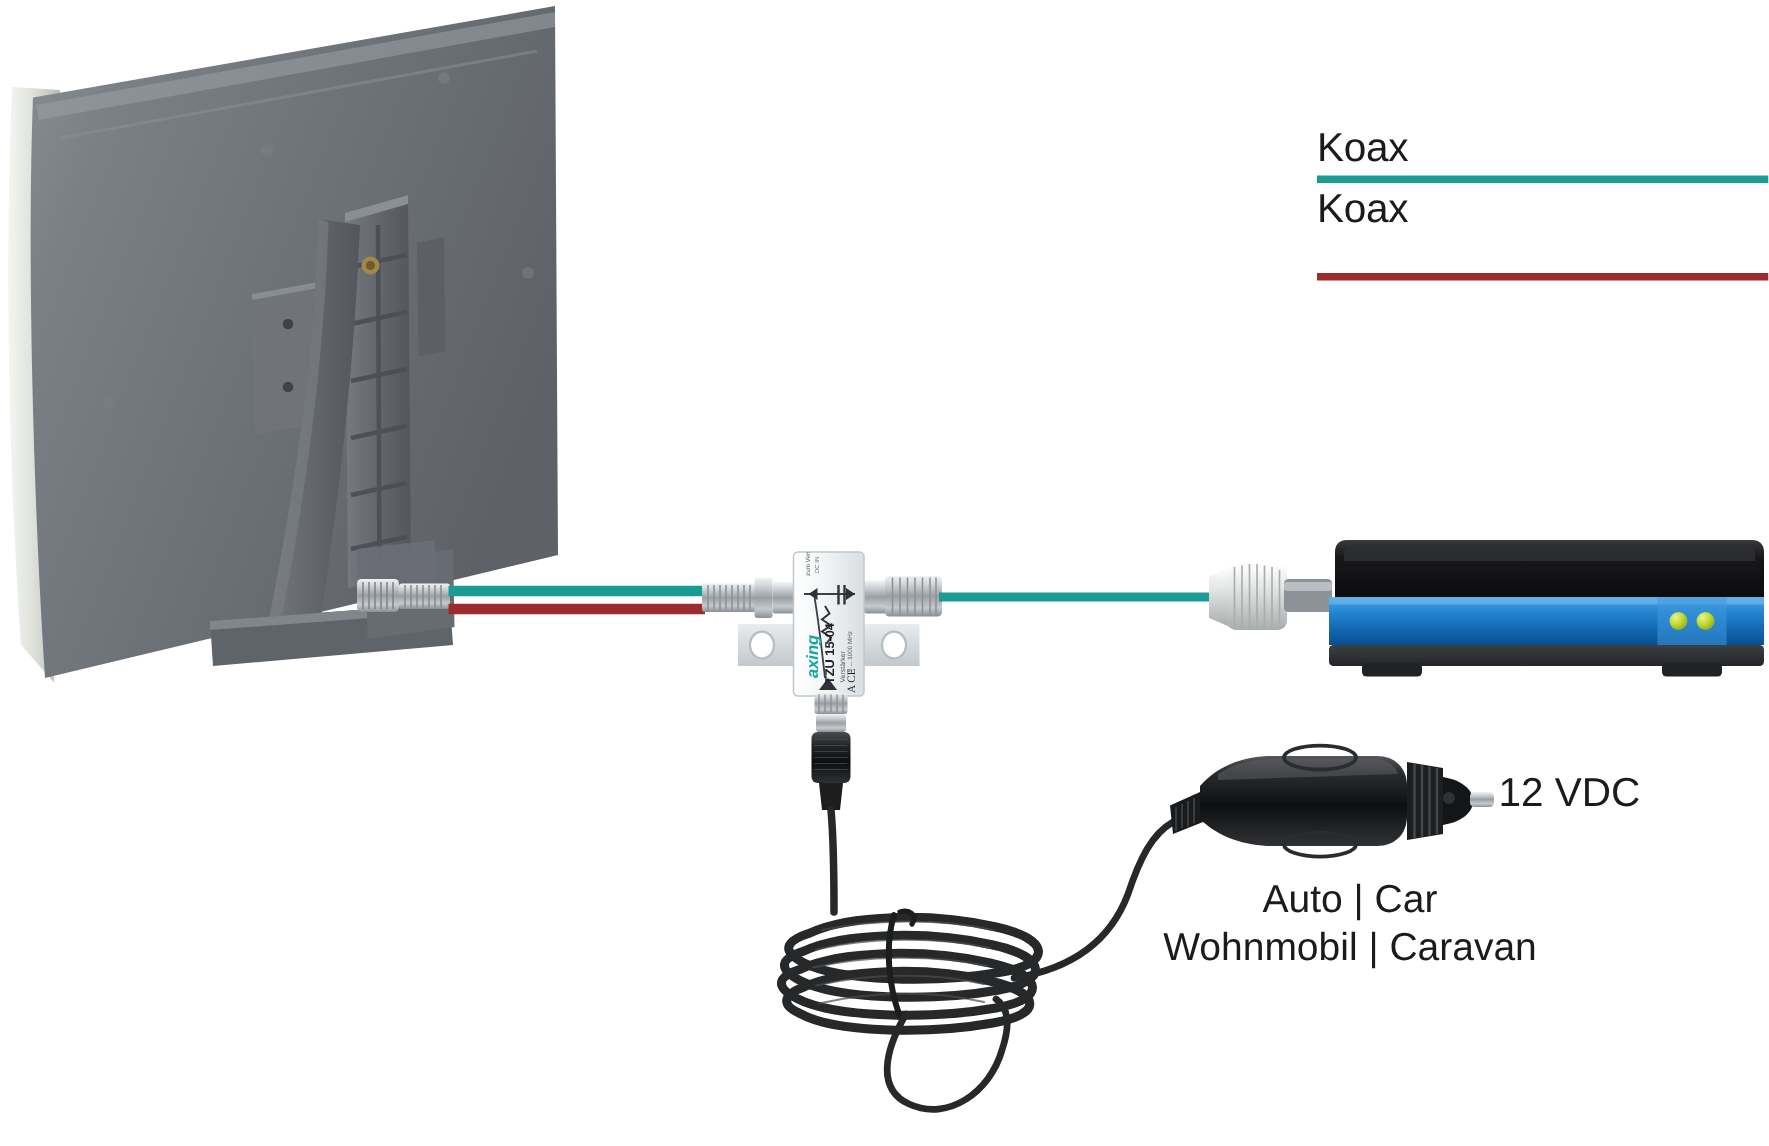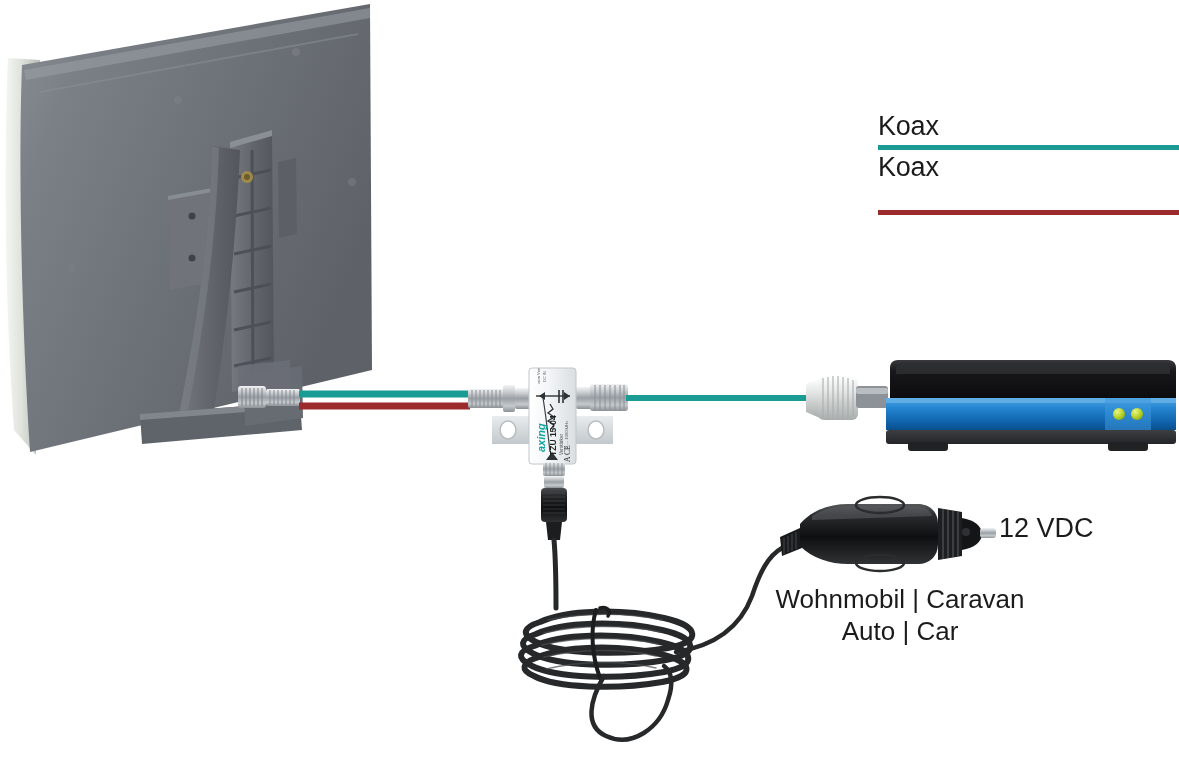--- a/index.html
+++ b/index.html
@@ -22,21 +22,20 @@
     width: 1179px;
     height: 764px;
   }
 
   
   .legend {
     position: absolute;
     left: 878px;
     top: 82px;
     width: 301px;
-    margin-top: 28px;
   }
   .legend-group { position: relative; }
   .legend-label {
     font-size: 27px;
     line-height: 33px;
     color: #1b1b1b;
     letter-spacing: -0.2px;
     white-space: nowrap;
   }
   .legend-rule {
@@ -434,17 +433,17 @@
       <circle cx="966" cy="532" r="4" fill="#2e3133"></circle>
 
       <rect x="980" y="528" width="16" height="10" rx="3" fill="url(#metalG)"></rect>
     </g>
 
   </svg>
 
   <div class="vdc-label">12 VDC</div>
 
   <div class="vehicle-label">
+    <div>Auto | Car</div>
     <div>Wohnmobil | Caravan</div>
-    <div>Auto | Car</div>
   </div>
 
 </div>
 
 </body></html>

